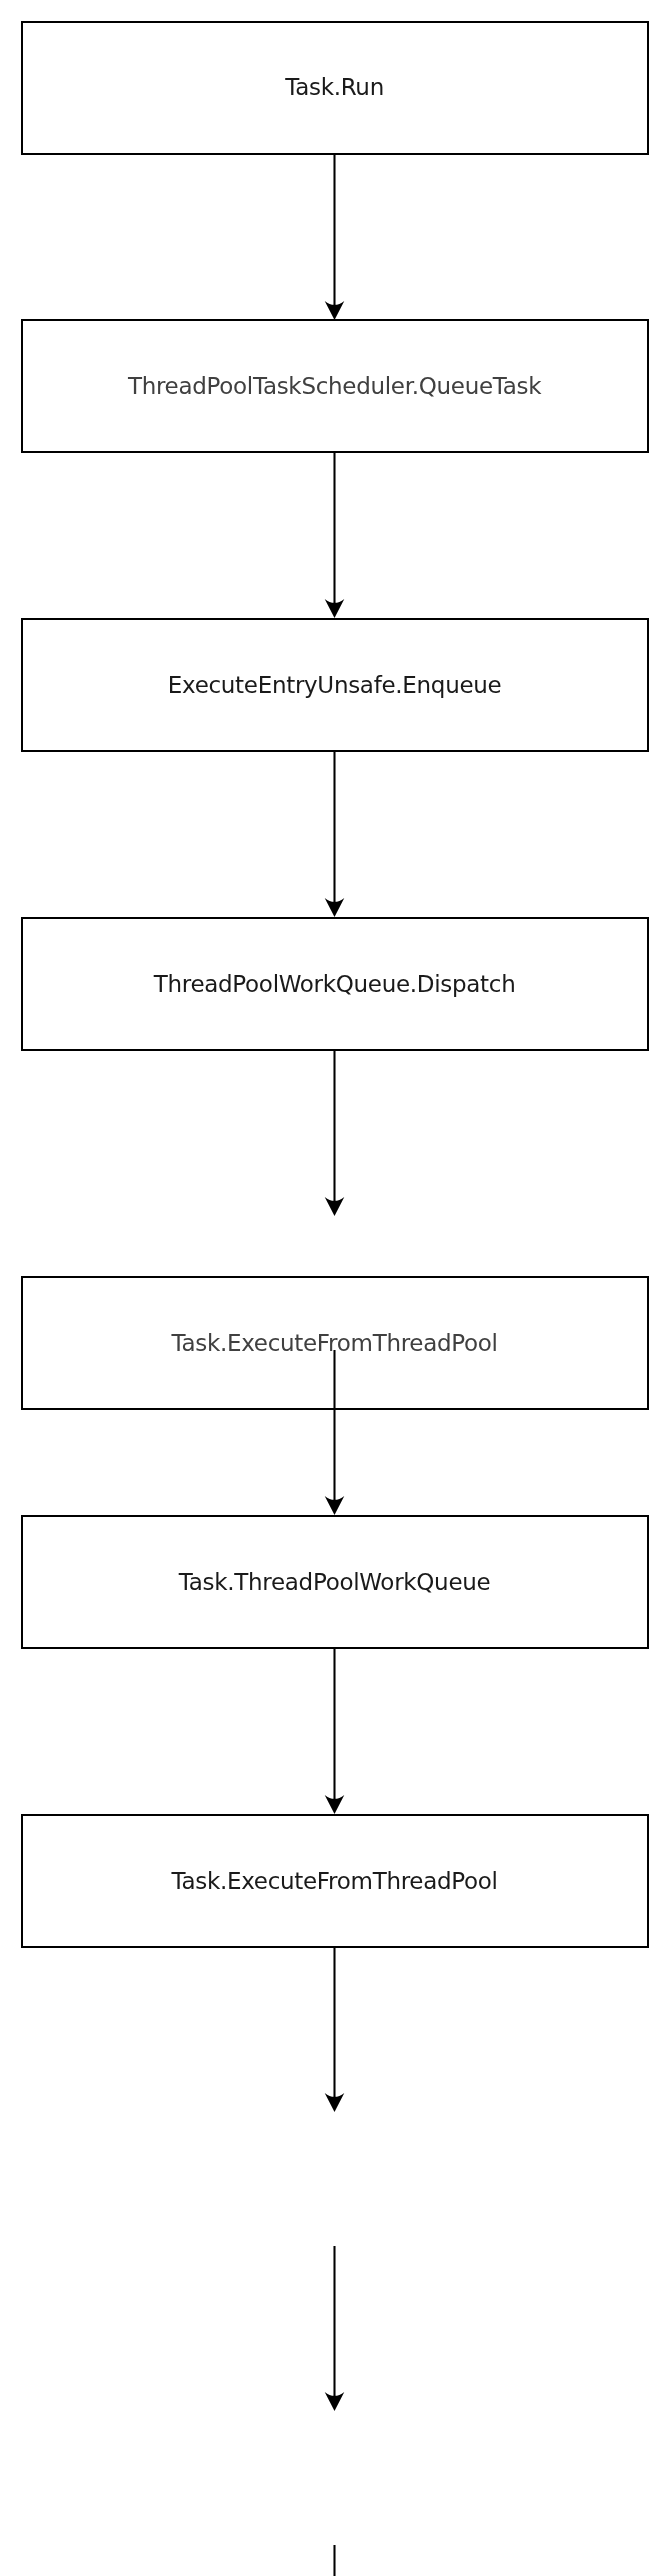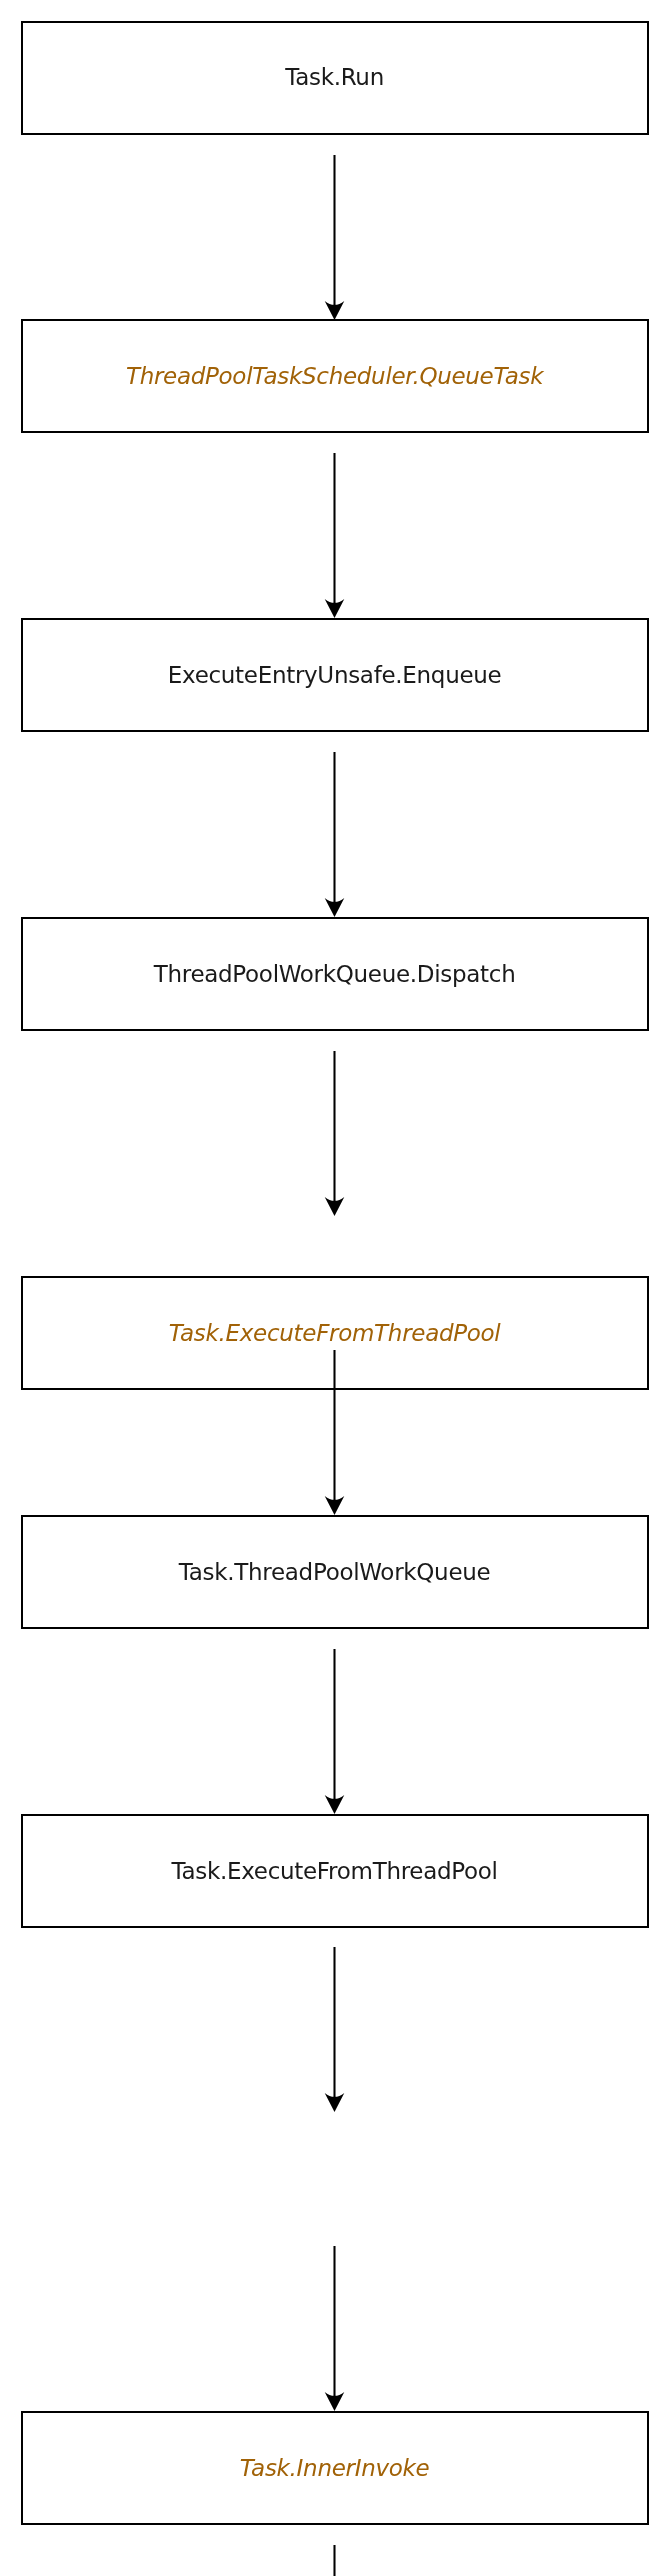--- a/index.html
+++ b/index.html
@@ -15,40 +15,39 @@
     font-family: "DejaVu Sans", sans-serif;
   }
   .canvas {
     position: absolute;
     inset: 0;
   }
   .node {
     position: absolute;
     left: 20.6px;
     width: 628px;
-    height: 114px;
+    height: 134px;
     box-sizing: border-box;
     border: 2.1px solid #000000;
     border-top-width: 2.6px;
     border-bottom-width: 2.6px;
     background: #ffffff;
     display: flex;
     align-items: center;
     justify-content: center;
   }
   .node-label {
     font-size: 23px;
     line-height: 1;
     color: #1a1a1a;
     white-space: nowrap;
     letter-spacing: -0.3px;
   }
   .node-label[data-color="red"] {
-    color: #a16207;
-    font-style: italic;
+    color: #404040;
   }
   .connector {
     position: absolute;
     left: 319px;
     width: 31px;
     height: 165px;
   }
   .connector svg {
     display: block;
     width: 31px;
@@ -138,23 +137,20 @@
   </div>
 
 
   <div class="connector" style="top:2246px">
     <svg viewBox="0 0 60 320">
       <line x1="30" y1="0" x2="30" y2="300" stroke="#000000" stroke-width="4"></line>
       <path d="M30,320 L11,283 Q30,298 49,283 Z" fill="#000000"></path>
     </svg>
   </div>
 
-  <div class="node" style="top:2411px">
-    <span class="node-label" data-color="red">Task.InnerInvoke</span>
-  </div>
 
   <div class="connector" style="top:2545px">
     <svg viewBox="0 0 60 320">
       <line x1="30" y1="0" x2="30" y2="300" stroke="#000000" stroke-width="4"></line>
       <path d="M30,320 L11,283 Q30,298 49,283 Z" fill="#000000"></path>
     </svg>
   </div>
 
 </div>
 

